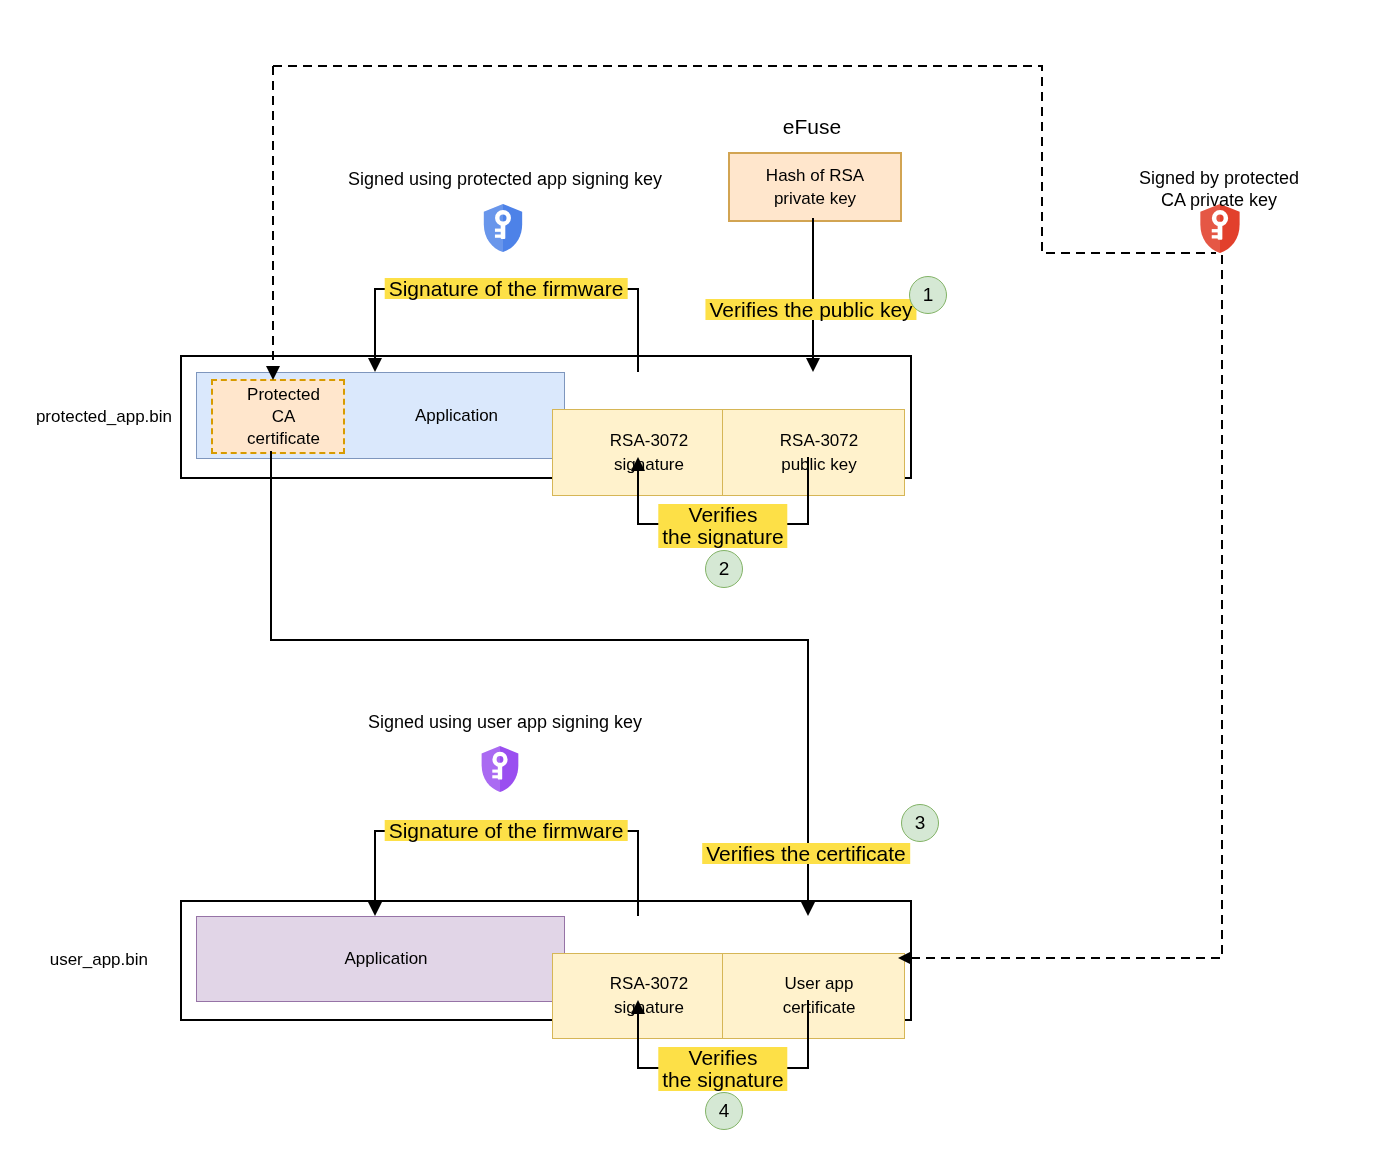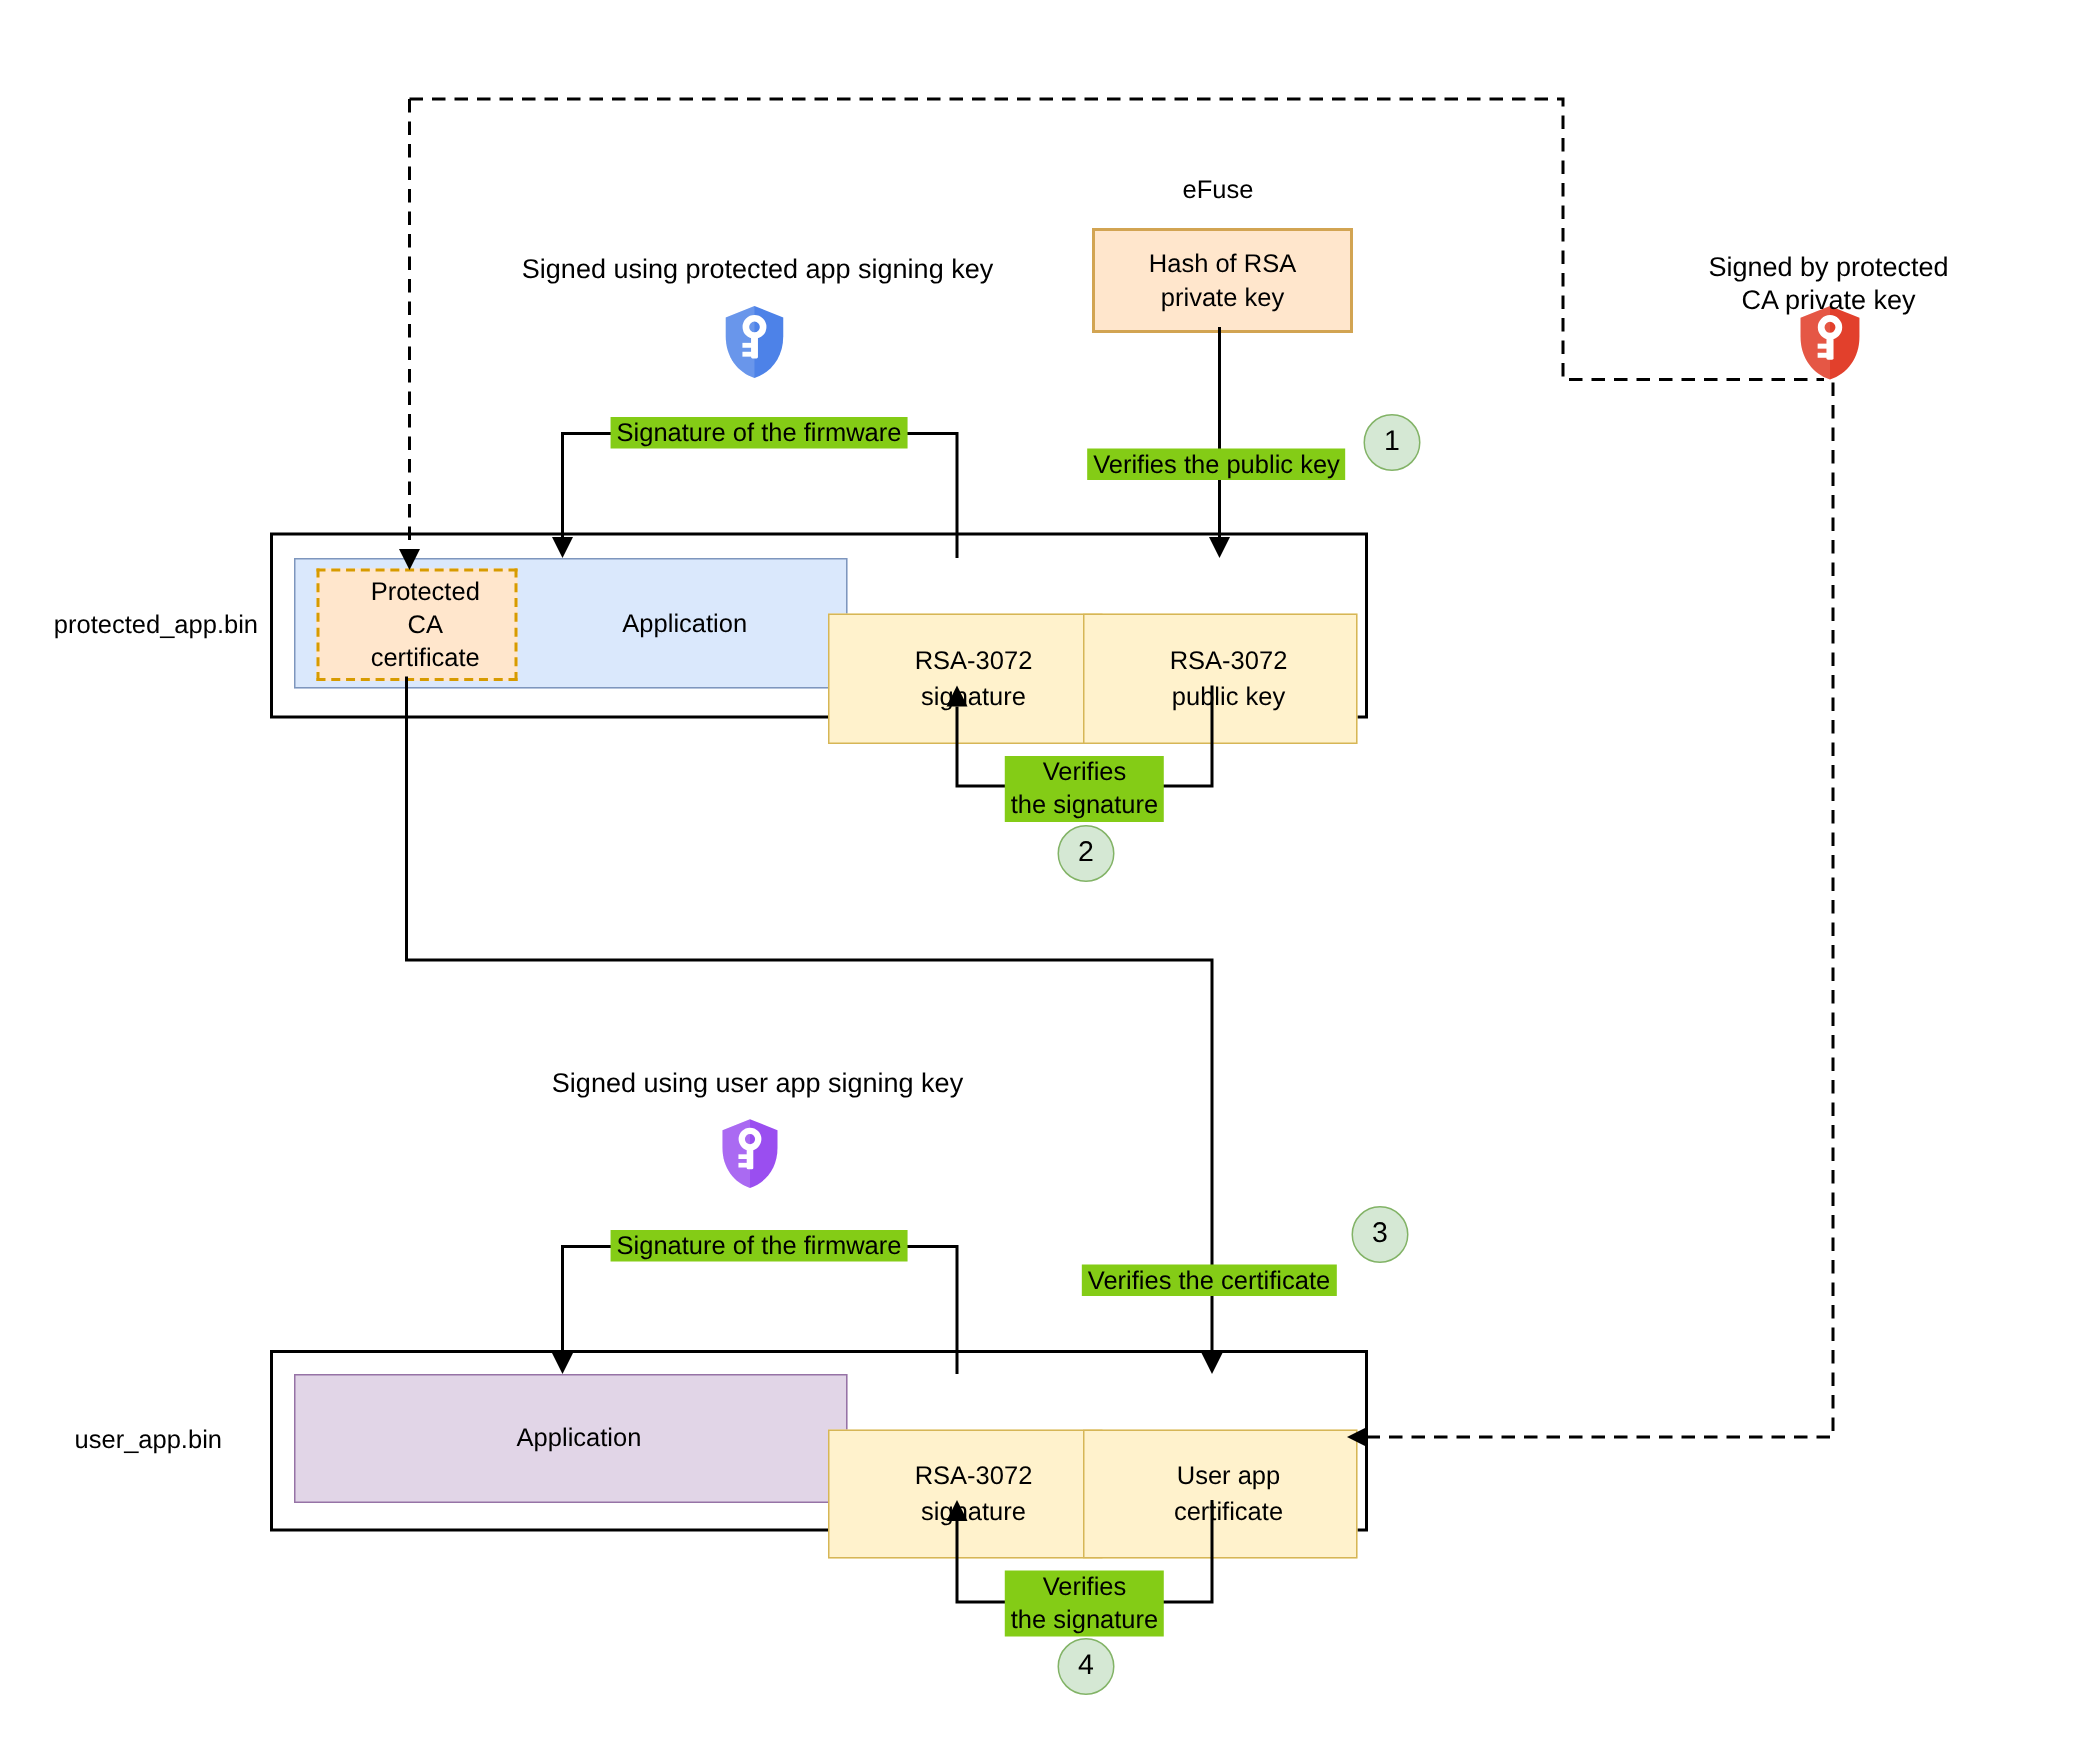--- a/index.html
+++ b/index.html
@@ -1,22 +1,22 @@
 <!DOCTYPE html>
 <html style="--box-blue: #dae8fc; --box-blue-border: #7e96bd; --box-yellow: #fff2cc; --box-yellow-border: #d6b656; --box-orange: #ffe6cc; --box-orange-border: #d79b00; --box-purple: #e1d5e7; --box-purple-border: #9673a6; --hash-border: #d2a452; --badge-fill: #d5e8d4; --badge-border: #82b366; --shield-blue: #4d82e8; --shield-red: #e2402c; --shield-purple: #9a4ef0;"><head>
 <meta charset="utf-8">
 <style>
   html,body{margin:0;padding:0;background:#fff;}
   .stage{position:relative;width:1392px;height:1158px;background:#fff;
          font-family:"Liberation Sans",sans-serif;color:#000;overflow:hidden;}
   
   .t{position:absolute;transform:translateX(-50%);text-align:center;
-     white-space:pre-line;font-size:17px;line-height:21px;z-index:10;}
+     white-space:pre-line;font-size:21px;line-height:21px;z-index:10;}
   .t.big{font-size:18px;line-height:22px;}
-  .t.mask{background:#84cc16;padding:0 4px;}
+  .t.mask{background:#fde047;padding:0 4px;}
   .t.two{line-height:22px;}
   .file-label{position:absolute;font-size:17px;line-height:21px;text-align:right;z-index:10;}
   
   .container-box{position:absolute;background:#fff;border:2px solid #000;z-index:1;}
   .seg{position:absolute;display:flex;align-items:center;justify-content:center;
        text-align:center;font-size:17px;line-height:24px;white-space:pre-line;z-index:2;padding-left:11px;}
   .seg.blue{background:var(--box-blue);border:1px solid var(--box-blue-border);}
   .seg.yellow{background:var(--box-yellow);border:1px solid var(--box-yellow-border);margin-top:37px;}
   .seg.purple{background:var(--box-purple);border:1px solid var(--box-purple-border);}
   .seg.orange-dashed{background:var(--box-orange);border:2px dashed var(--box-orange-border);

